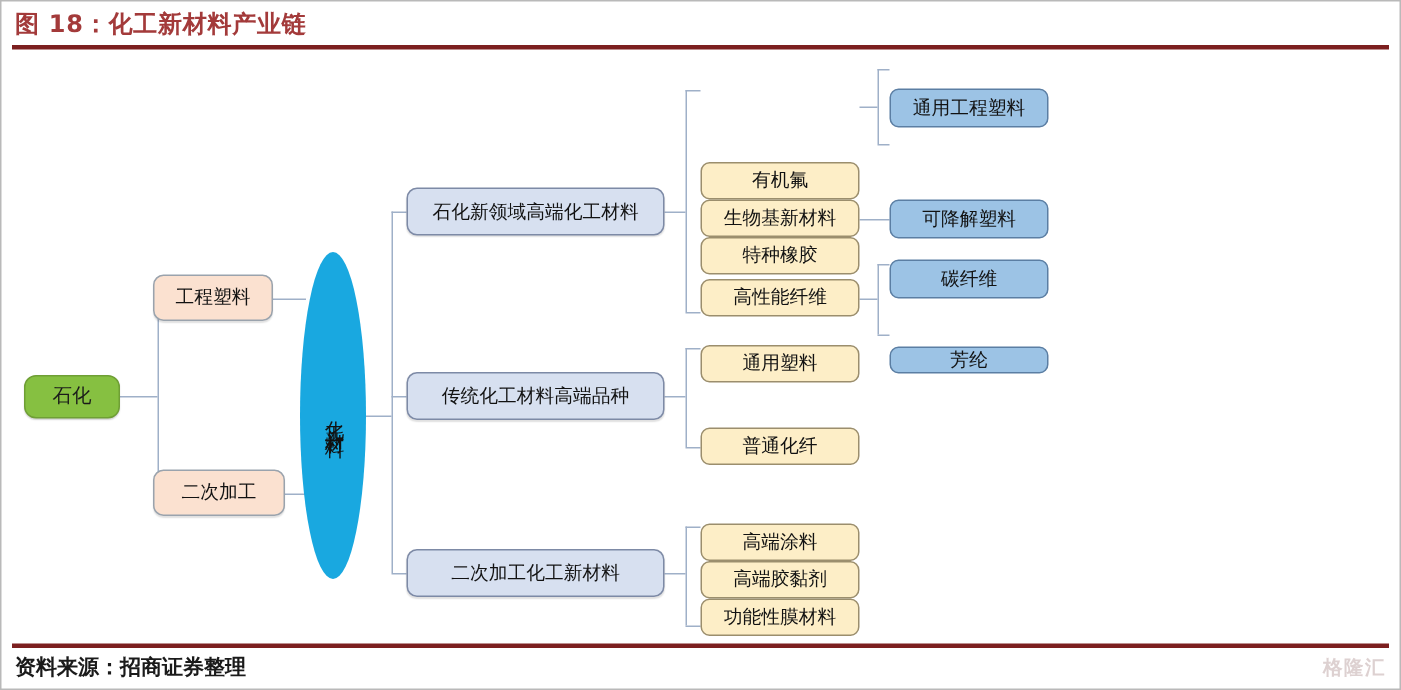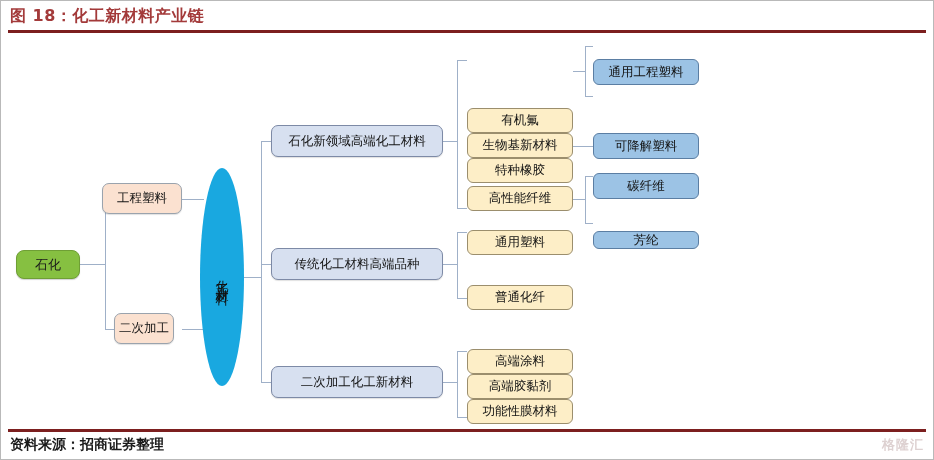--- a/index.html
+++ b/index.html
@@ -192,21 +192,21 @@
   <div class="ln ln-h" style="left:573px; top:146px; width:20px;"></div>
 
   <div class="ln ln-h" style="left:573px; top:199px; width:12px;"></div>
   <div class="ln ln-v" style="left:585px; top:176px; height:47px;"></div>
   <div class="ln ln-h" style="left:585px; top:176px; width:8px;"></div>
   <div class="ln ln-h" style="left:585px; top:223px; width:8px;"></div>
 
   <div class="node node-green" style="left:16px; top:250px; width:64px; height:29px; font-size:13px;">石化</div>
 
   <div class="node node-peach" style="left:102px; top:183px; width:80px; height:31px;">工程塑料</div>
-  <div class="node node-peach" style="left:114px; top:313px; width:60px; height:31px;">二次加工</div>
+  <div class="node node-peach" style="left:102px; top:313px; width:88px; height:31px;">二次加工</div>
 
   <div class="ellipse" style="left:200px; top:168px; width:44px; height:218px;">
     <span class="ellipse-label">化工新材料</span>
   </div>
 
   <div class="node node-bluegray" style="left:271px; top:125px; width:172px; height:32px;">石化新领域高端化工材料</div>
   <div class="node node-bluegray" style="left:271px; top:248px; width:172px; height:32px;">传统化工材料高端品种</div>
   <div class="node node-bluegray" style="left:271px; top:366px; width:172px; height:32px;">二次加工化工新材料</div>
 
   <div class="node node-cream" style="left:467px; top:108px; width:106px; height:25px;">有机氟</div>

